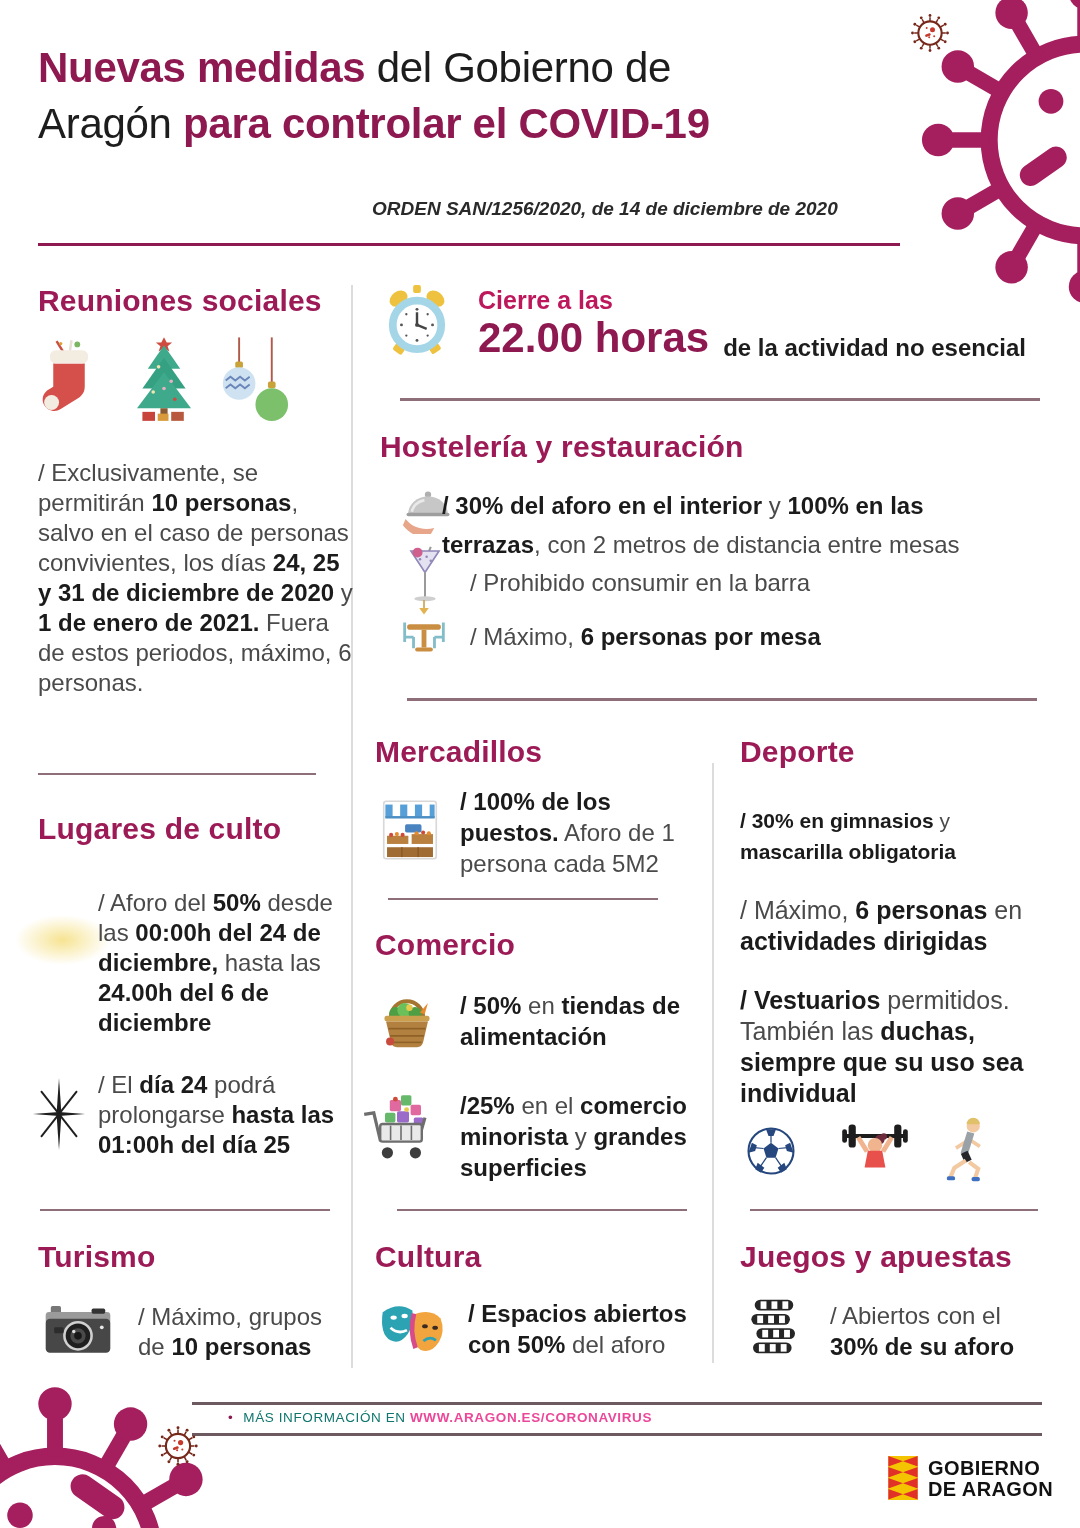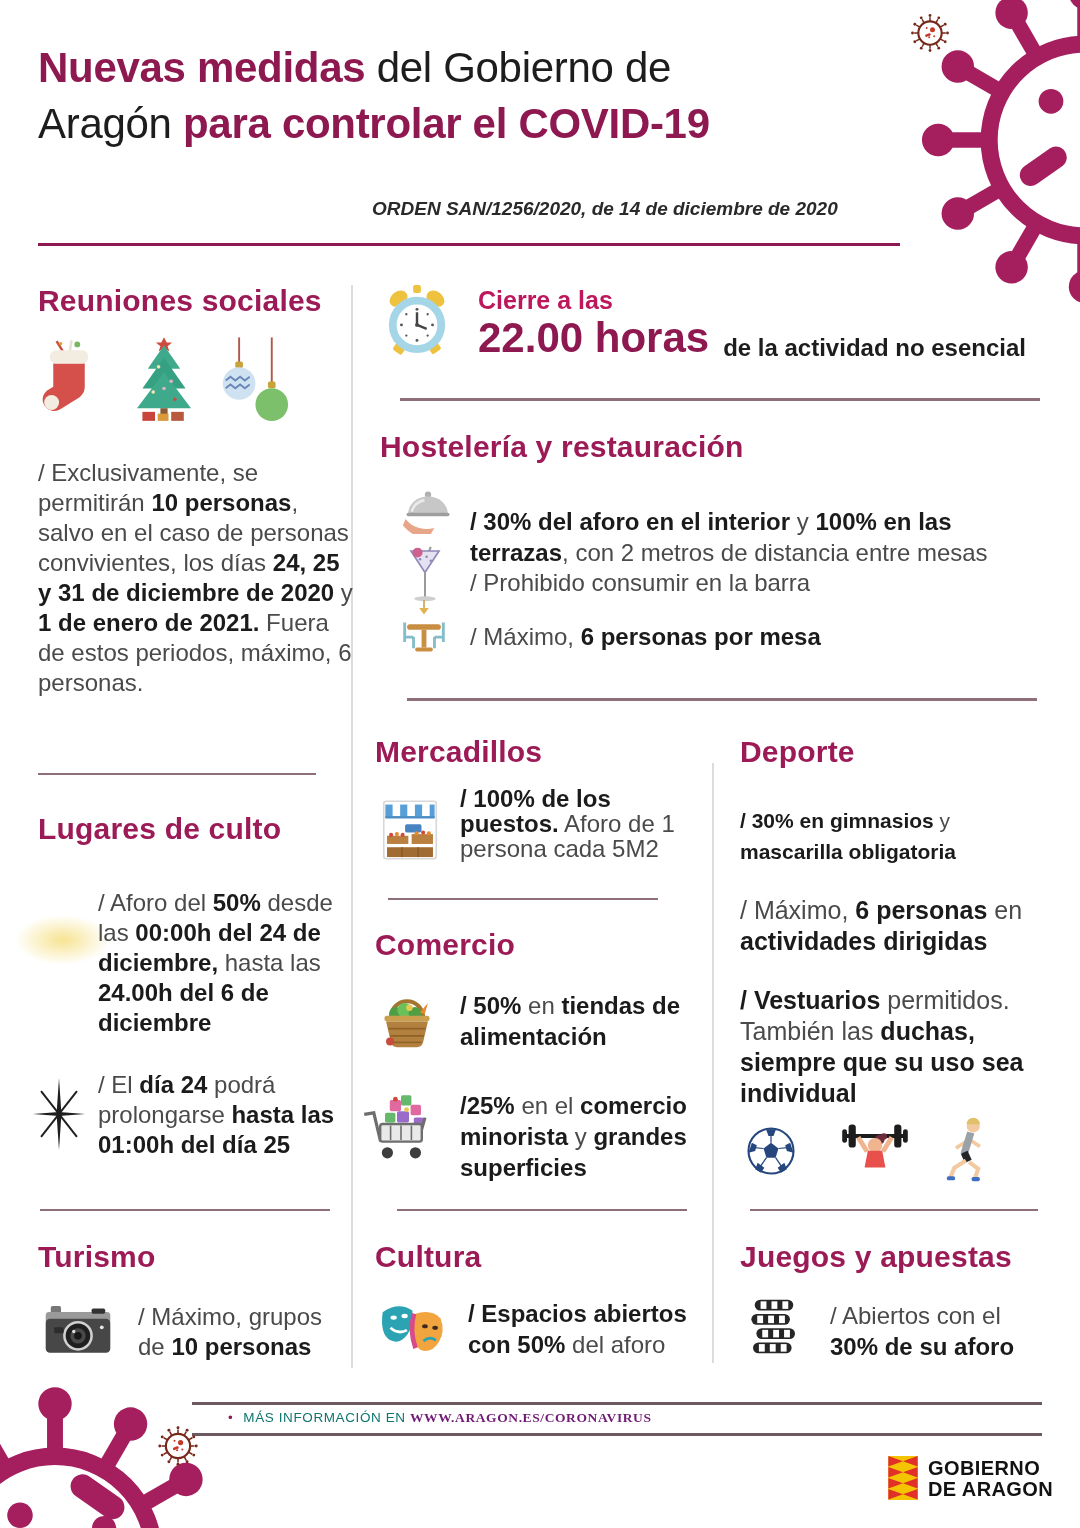--- a/index.html
+++ b/index.html
@@ -16,21 +16,21 @@
   .txt b{color:#1b1b1b;font-weight:700;}
   .rule{position:absolute;height:2px;background:#8d6e79;}
   .vrule{position:absolute;width:2px;background:#dcdcdc;}
   .cierre1{font-size:25px;font-weight:700;color:#be185d;}
   .cierre2{display:flex;align-items:flex-end;gap:14px;white-space:nowrap;}
   .cierre-time{font-size:42px;font-weight:700;color:#8e1950;}
   .cierre-suffix{font-size:24px;font-weight:700;color:#1d1d1d;}
   .candle{background:radial-gradient(closest-side,rgba(246,226,140,.95),rgba(246,226,140,0));}
   .footer-info{font-size:13.5px;letter-spacing:.6px;white-space:nowrap;}
   .footer-info .pfx{color:#0f766e;font-weight:400;}
-  .footer-info .url{color:#701a75;font-weight:700;font-family:Liberation Serif, serif;}
+  .footer-info .url{color:#ec4899;font-weight:700;}
   .footer-info .blt{color:#8e1950;margin-right:10px;}
   .logo-text{font-size:20px;line-height:21px;font-weight:700;color:#121212;letter-spacing:.4px;}
 </style>
 </head>
 <body>
 
 <svg width="0" height="0" style="position:absolute" aria-hidden="true">
   <defs>
     <symbol id="sym-virus-big" viewBox="0 0 220 220">
       <g stroke="#a51e5e" stroke-width="10" fill="none">
@@ -239,21 +239,21 @@
 
   <div class="abs h" style="left:380px;top:430px;">Hostelería y restauración</div>
 
   <svg class="abs" style="left:402px;top:486px;" width="52" height="48" viewBox="0 0 58 52">
     <circle cx="29" cy="9" r="3.5" fill="#b0b0b0"></circle>
     <path d="M7,30 a22,19 0 0 1 44,0 z" fill="#c7c7c7"></path>
     <path d="M11,28 a18,15 0 0 1 14,-13" stroke="#e9e9e9" stroke-width="3" fill="none"></path>
     <rect x="5" y="29" width="48" height="4" rx="2" fill="#9e9e9e"></rect>
     <path d="M4,36 c8,10 20,13 32,10 l-5,9 c-12,3 -22,-2 -30,-12 z" fill="#e7a58a"></path>
   </svg>
-  <div class="abs txt" style="left:470px;top:486px;width:585px;line-height:31px;margin-top:20px;"><b>/ </b><b>30% del aforo en el interior</b><span> y </span><b>100% en las terrazas</b><span>, con 2 metros de distancia entre mesas</span></div>
+  <div class="abs txt" style="left:442px;top:486px;width:585px;line-height:39px;"><b>/ </b><b>30% del aforo en el interior</b><span> y </span><b>100% en las terrazas</b><span>, con 2 metros de distancia entre mesas</span></div>
 
   <svg class="abs" style="left:406px;top:546px;" width="38" height="66" viewBox="0 0 40 80">
     <line x1="27" y1="1" x2="21" y2="16" stroke="#9a9a9a" stroke-width="2.5"></line>
     <polygon points="3,6 37,6 20,32" fill="#e4e1f0" stroke="#8f88b8" stroke-width="2"></polygon>
     <circle cx="14" cy="16" r="1.5" fill="#8f88b8"></circle>
       <circle cx="22" cy="13" r="1.5" fill="#8f88b8"></circle>
       <circle cx="27" cy="18" r="1.5" fill="#8f88b8"></circle>
     <circle cx="11" cy="8" r="6" fill="#cf5f8d"></circle>
     <line x1="20" y1="32" x2="20" y2="62" stroke="#9a9a9a" stroke-width="2.5"></line>
     <ellipse cx="20" cy="64" rx="13" ry="3" fill="#cfcfcf"></ellipse>
@@ -294,21 +294,21 @@
       <circle cx="20" cy="44" r="2.5" fill="#e78a2e"></circle>
       <circle cx="27" cy="45" r="2.5" fill="#d04a3a"></circle>
     <rect x="38" y="44" width="26" height="12" fill="#b9803f"></rect>
     <circle cx="44" cy="43" r="2.5" fill="#e78a2e"></circle>
       <circle cx="52" cy="42" r="2.5" fill="#d04a3a"></circle>
       <circle cx="59" cy="43" r="2.5" fill="#e78a2e"></circle>
     <rect x="8" y="60" width="56" height="12" fill="#a06c33"></rect>
     <line x1="26" y1="60" x2="26" y2="72" stroke="#8a5a28" stroke-width="2"></line>
     <line x1="46" y1="60" x2="46" y2="72" stroke="#8a5a28" stroke-width="2"></line>
   </svg>
-  <div class="abs txt" style="left:460px;top:786px;width:240px;line-height:25px;"><b>/ </b><b>100% de los puestos.</b><span> Aforo de 1 persona cada 5M2</span></div>
+  <div class="abs txt" style="left:460px;top:786px;width:240px;line-height:31px;"><b>/ </b><b>100% de los puestos.</b><span> Aforo de 1 persona cada 5M2</span></div>
 
   <div class="rule" style="left:388px;top:898px;width:270px;"></div>
 
   <div class="abs h" style="left:375px;top:928px;">Comercio</div>
   <svg class="abs" style="left:378px;top:990px;" width="58" height="58" viewBox="0 0 72 72">
     <path d="M16,34 a20,20 0 0 1 40,0" stroke="#a5752f" stroke-width="5" fill="none"></path>
     <circle cx="22" cy="29" r="8" fill="#4f9e43"></circle>
       <circle cx="33" cy="25" r="9" fill="#6cc05a"></circle>
     <circle cx="46" cy="29" r="8" fill="#4f9e43"></circle>
     <polygon points="52,28 62,16 58,30" fill="#e78a2e"></polygon>

